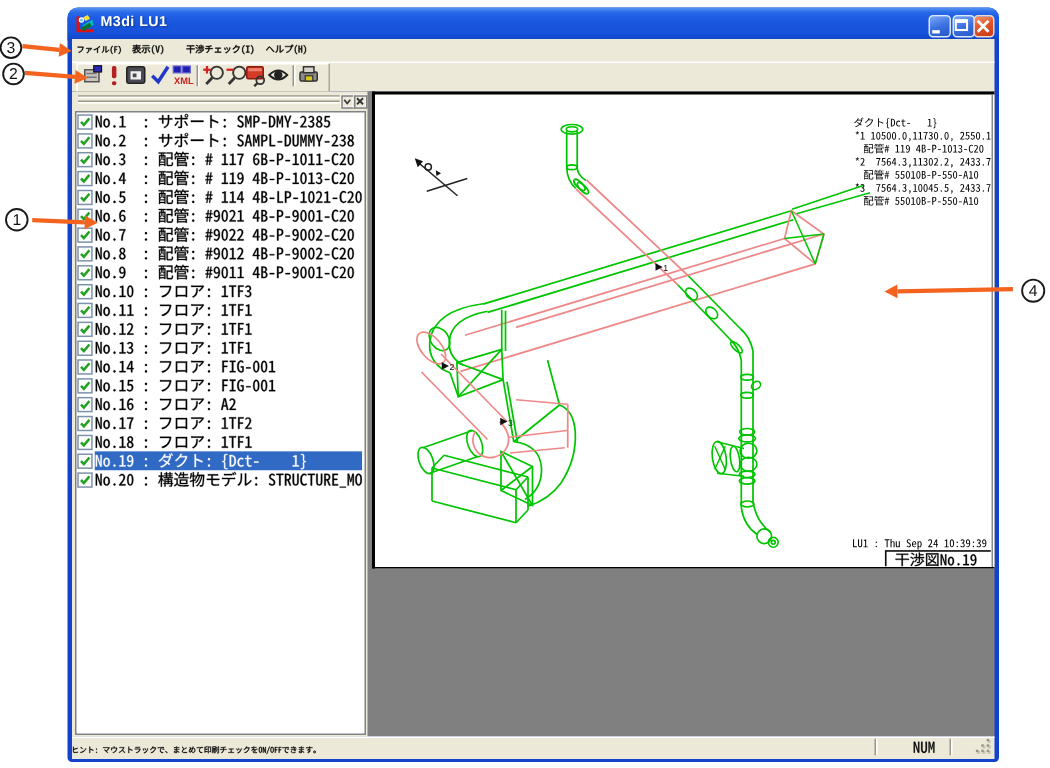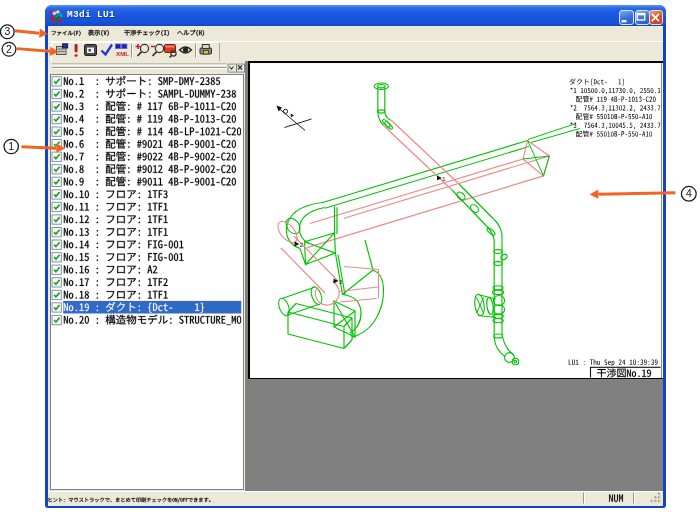--- a/index.html
+++ b/index.html
@@ -1,15 +1,15 @@
 <!DOCTYPE html>
 <html><head><meta charset="utf-8"><style>
 html,body{margin:0;padding:0;width:700px;height:512px;background:#fff;overflow:hidden;
 font-family:"Liberation Sans",sans-serif;}
-.abs{position:absolute;font-family:Liberation Mono, monospace;}
+.abs{position:absolute;}
 #ov{position:absolute;left:0;top:0;z-index:50;pointer-events:none;}
 </style></head><body>
 
 <div class="abs" style="left:45px;top:5px;width:621px;height:503px;background:#1243ca;border-radius:7px 7px 3px 3px;"></div>
 <div class="abs" style="left:45px;top:5px;width:621px;height:22px;border-radius:7px 7px 0 0;background:linear-gradient(180deg,#5a96f4 0%,#2a6be8 14%,#1e5ce4 30%,#1954dc 55%,#1853da 75%,#1248cd 92%,#0f42be 100%);"></div>
 <div class="abs" style="left:67px;top:9px;color:#fff;font-size:9.5px;font-weight:bold;letter-spacing:0.3px;text-shadow:1px 1px 1px #1040a0;">M3di  LU1</div>
 
 <div class="abs" style="left:619px;top:10px;width:13px;height:13px;border:1px solid #dce8fc;border-radius:3px;background:linear-gradient(160deg,#7aa8f8 0%,#3c72e0 50%,#2858c8 100%);"></div>
 <div class="abs" style="left:634.5px;top:10px;width:13px;height:13px;border:1px solid #dce8fc;border-radius:3px;background:linear-gradient(160deg,#7aa8f8 0%,#3c72e0 50%,#2858c8 100%);"></div>
 <div class="abs" style="left:649px;top:10px;width:12px;height:13px;border:1px solid #f0d8cc;border-radius:3px;background:linear-gradient(160deg,#f09868 0%,#e2562e 45%,#c83c14 100%);"></div>

